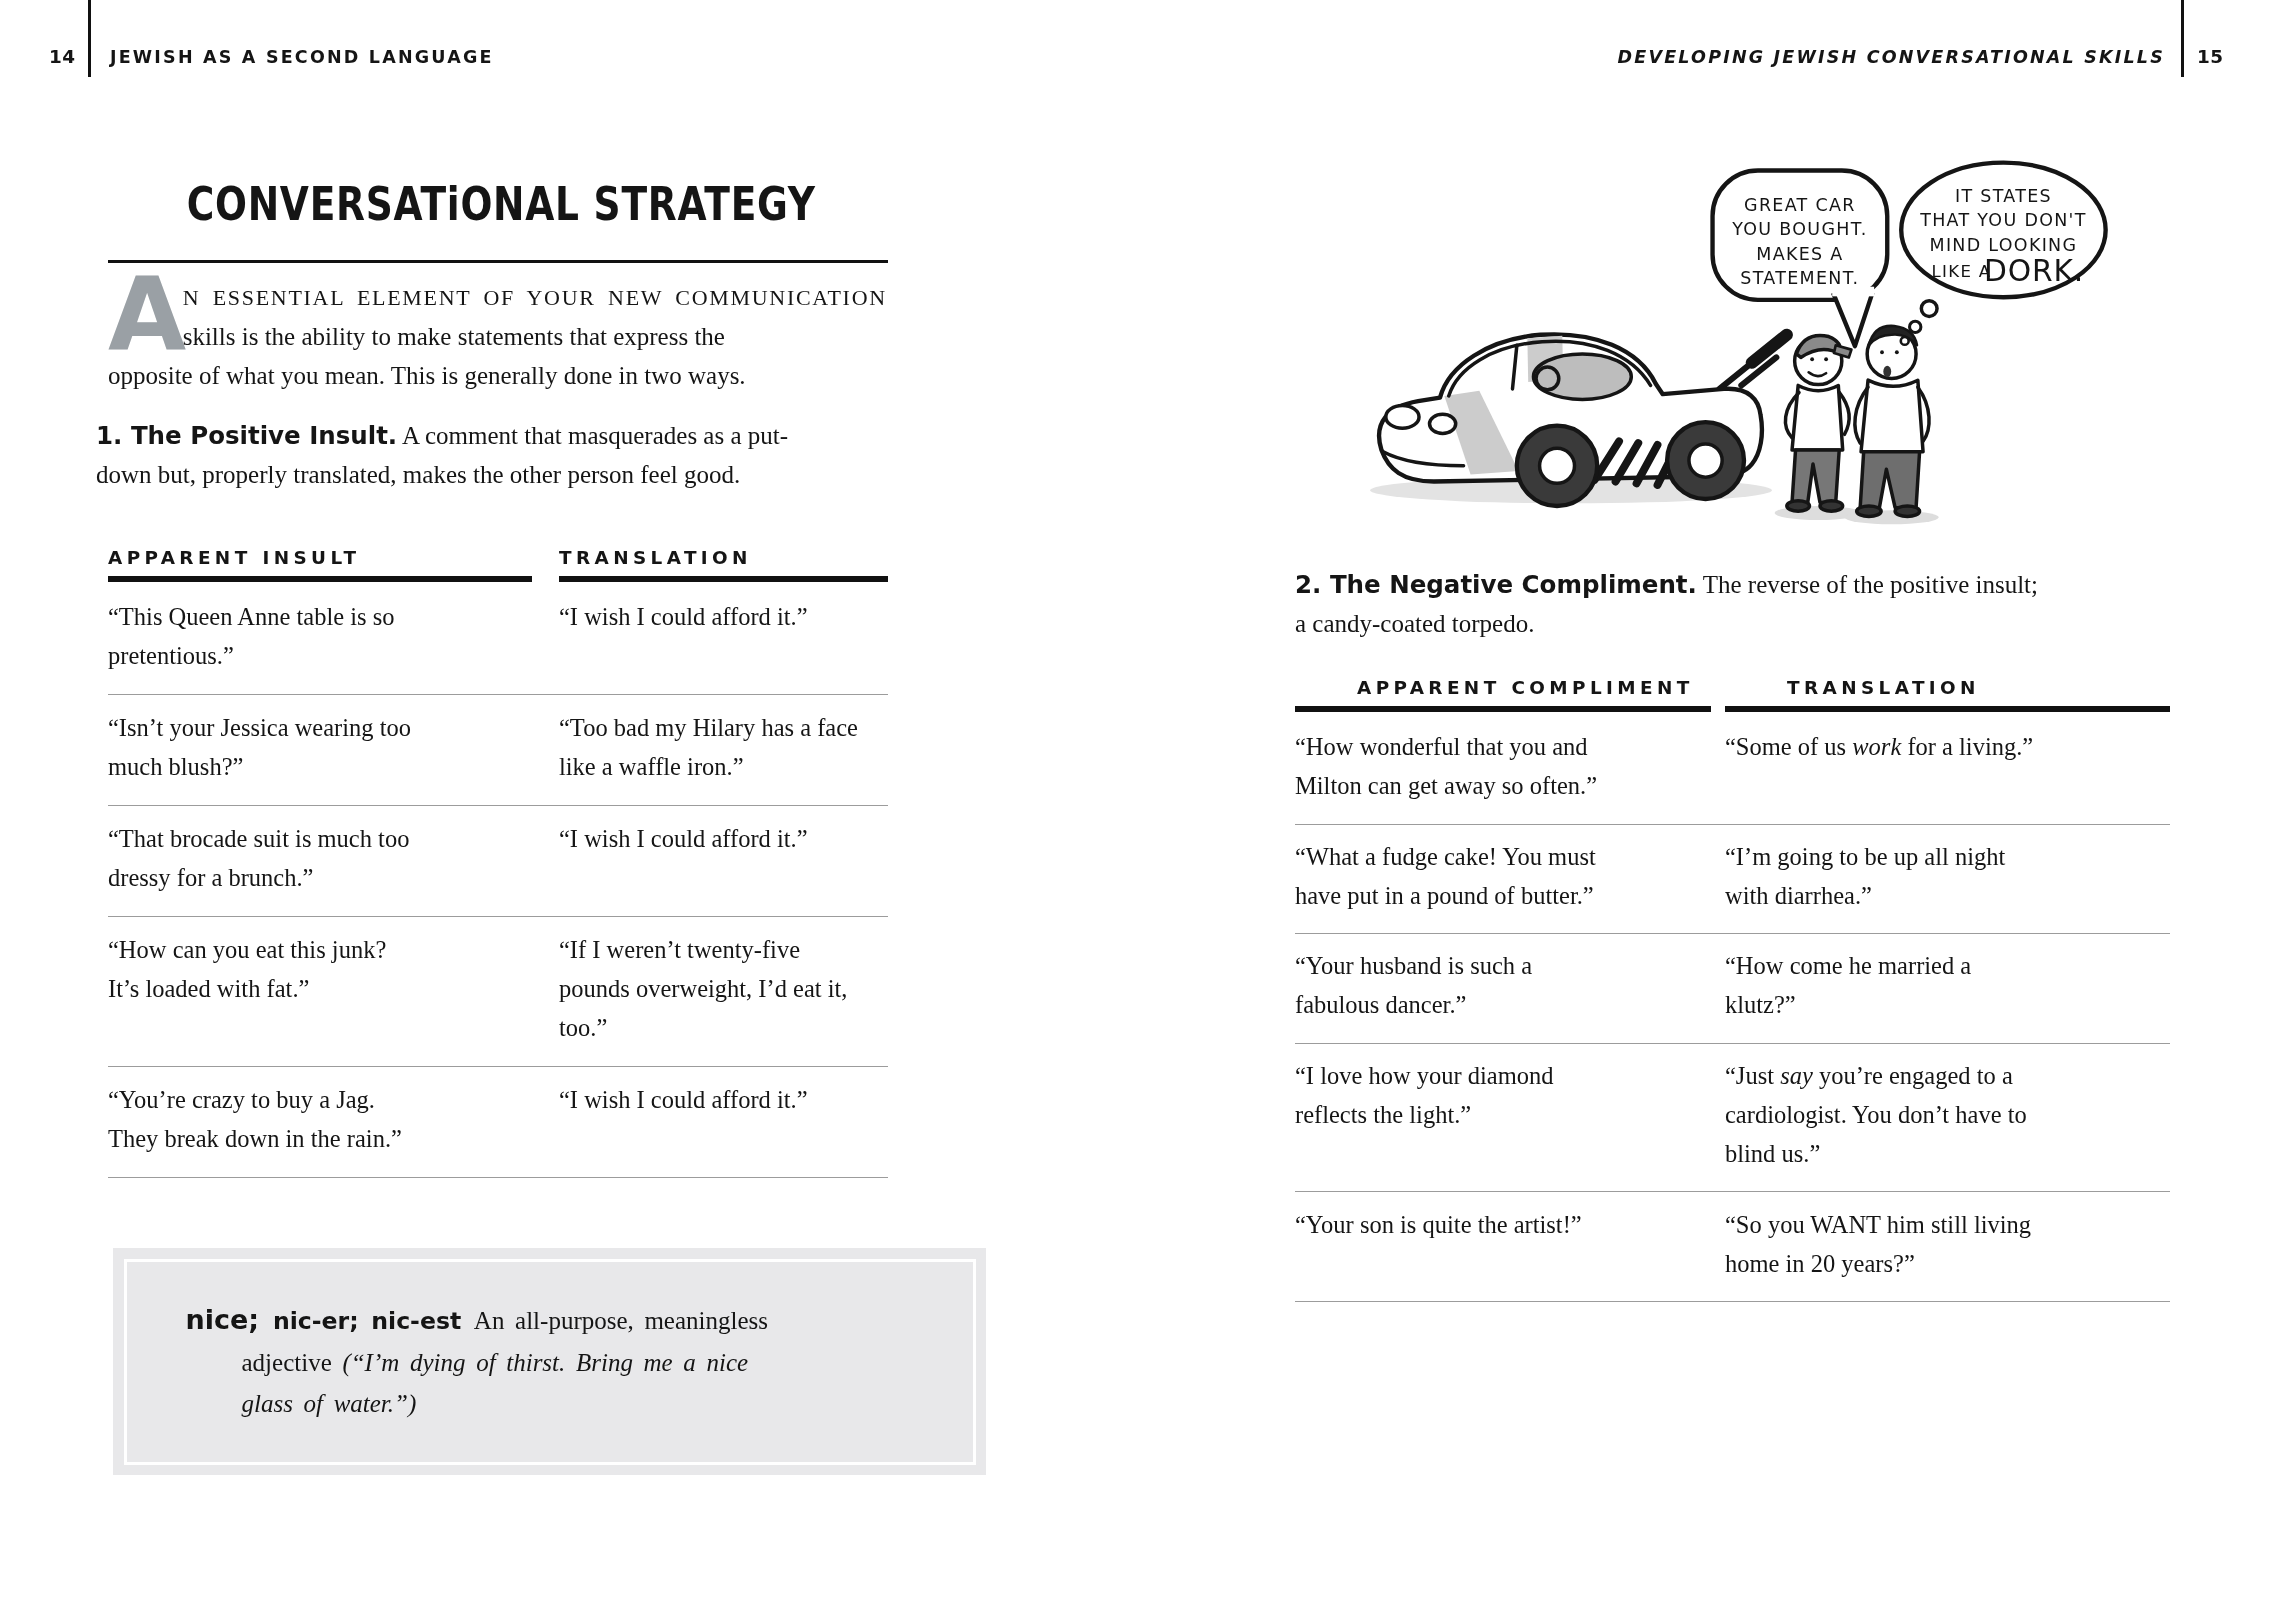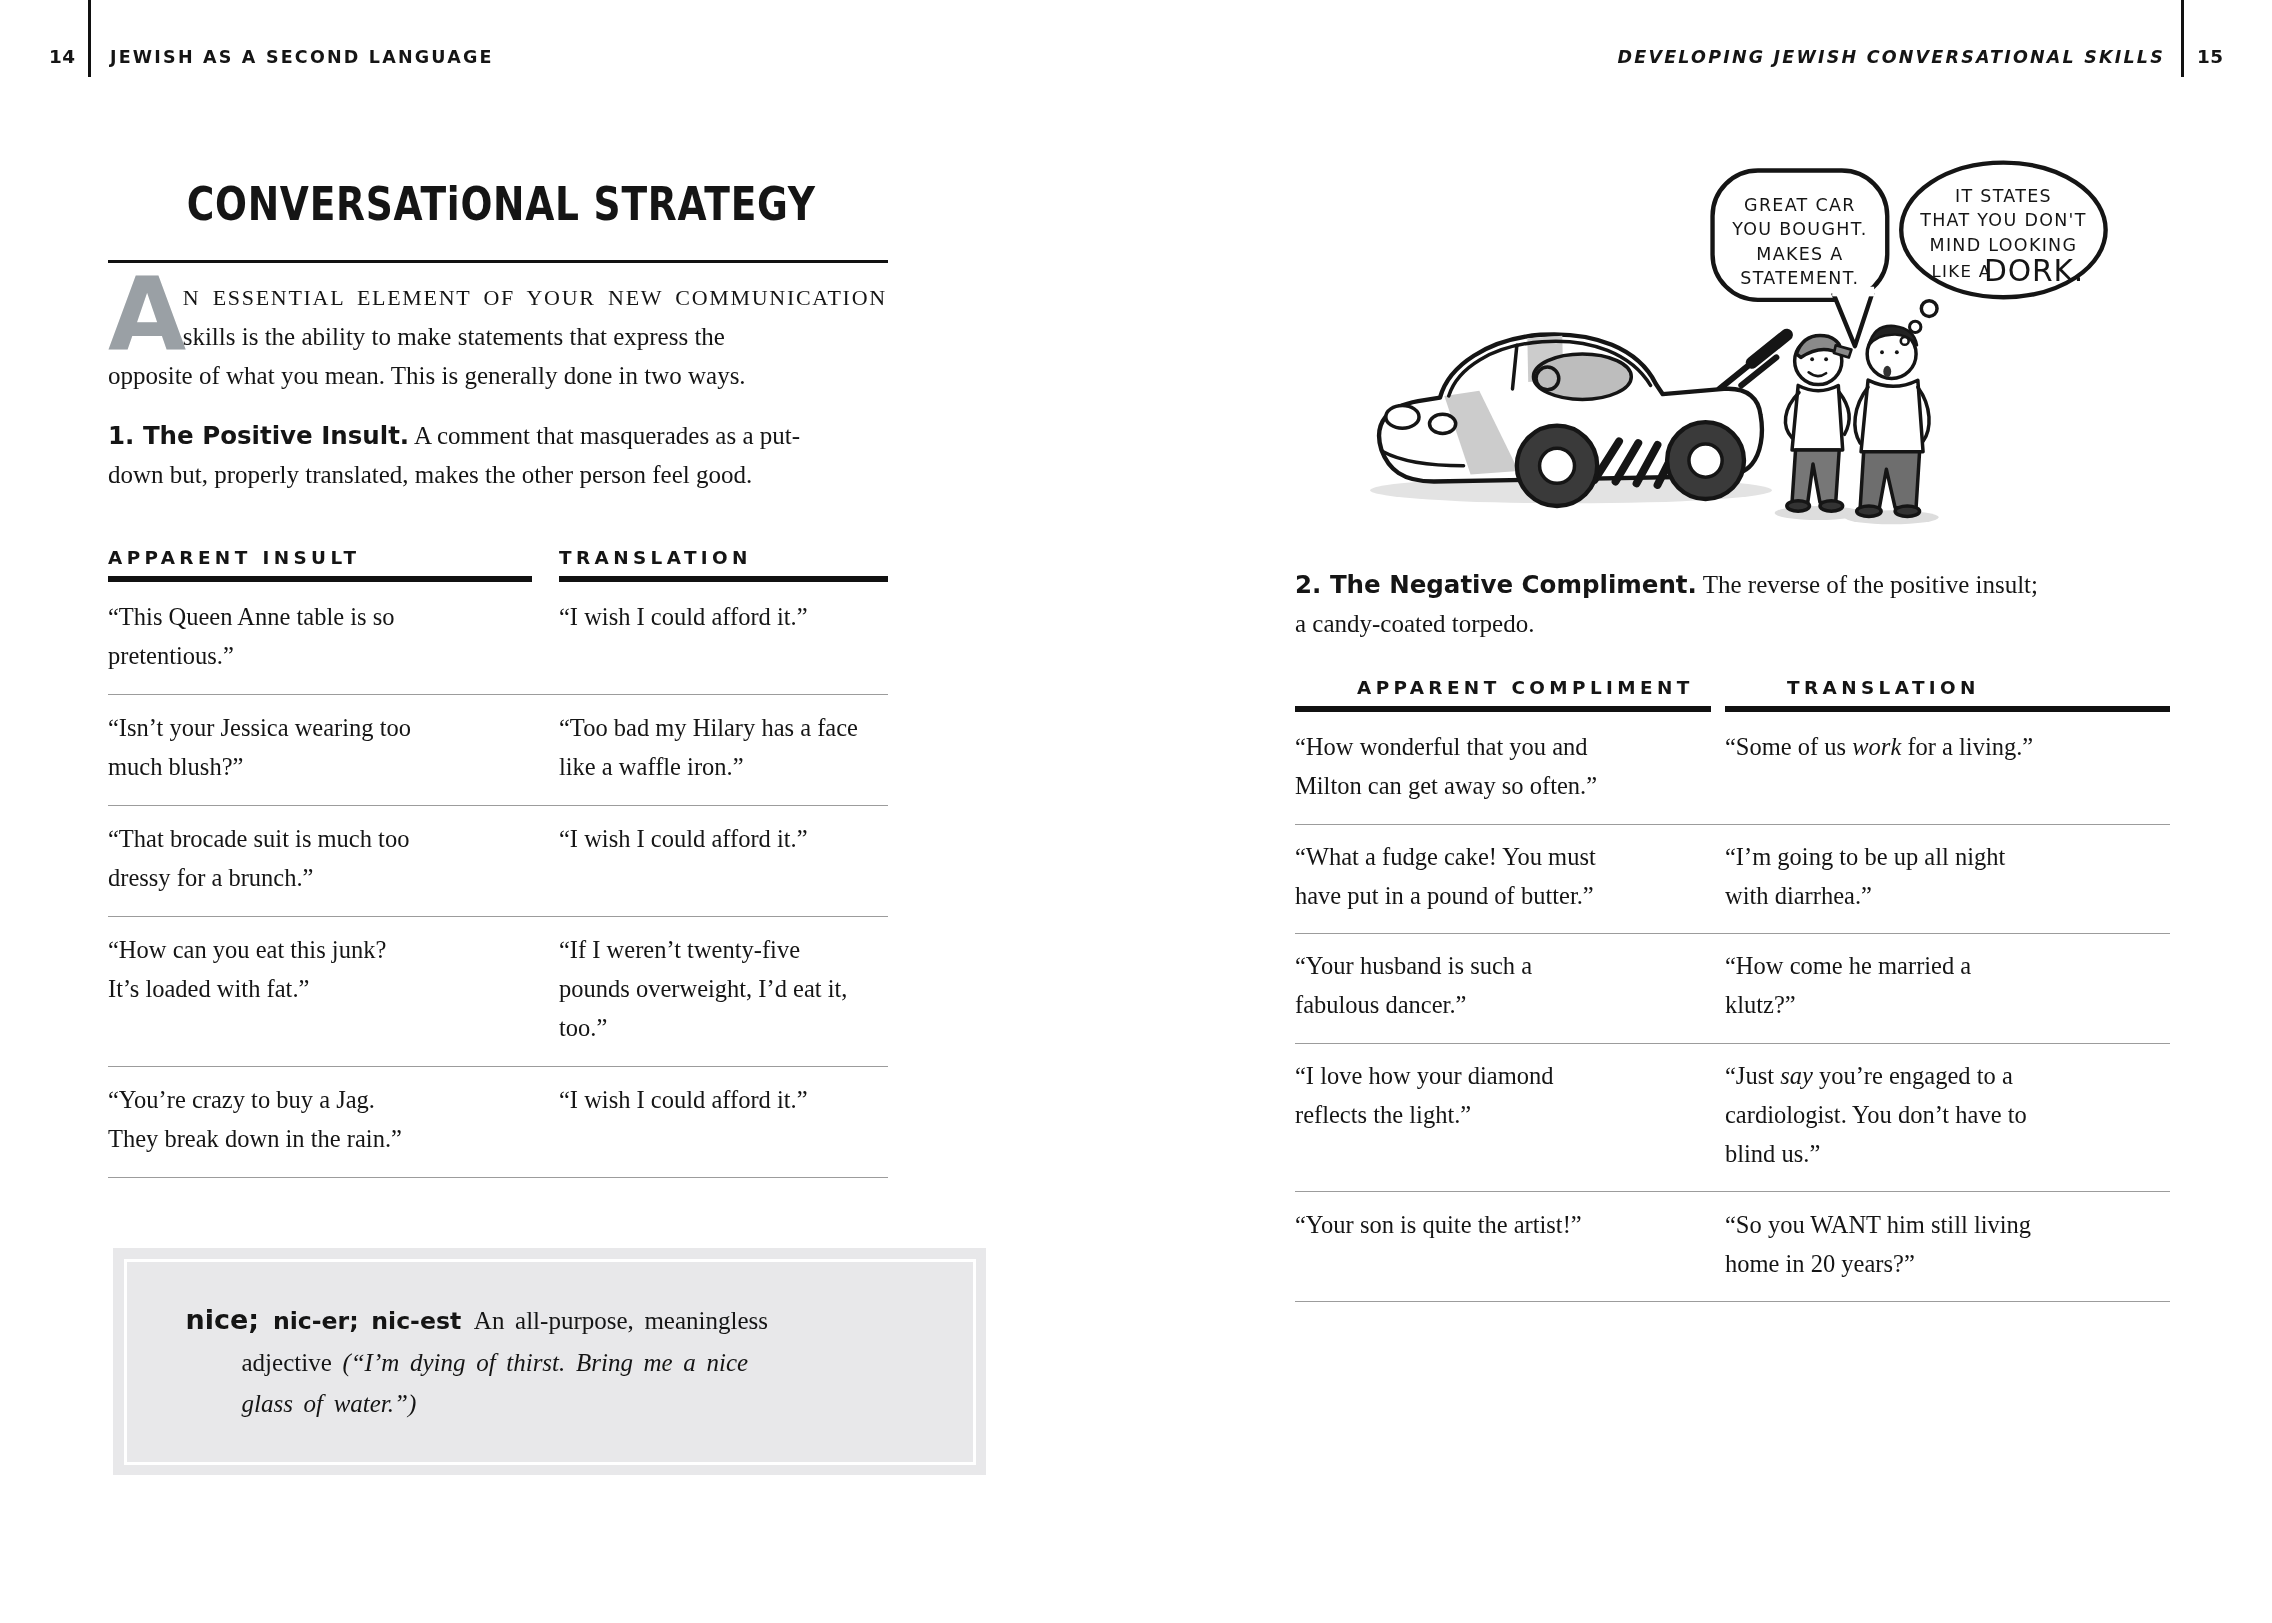--- a/index.html
+++ b/index.html
@@ -14,21 +14,21 @@
   
   .title-wrap{position:absolute;left:108px;top:177px;width:780px;text-align:center;font:bold 47px/54px "DejaVu Sans",sans-serif;letter-spacing:0.9px;white-space:nowrap;}
   .condense{display:inline-block;transform:scaleX(.8);transform-origin:50% 50%;}
   .title-rule{position:absolute;left:108px;top:260px;width:780px;height:2.6px;background:#111;}
   .bodytext{font-size:25px;line-height:39px;}
   .intro{position:absolute;left:108px;top:277px;width:780px;}
   .dropcap{float:left;width:73px;font:bold 101px/77px "DejaVu Sans",sans-serif;color:#9aa0a5;margin-right:1.7px;}
   .sc{font-size:22px;letter-spacing:1.7px;word-spacing:5.2px;}
   .lead{font-family:"DejaVu Sans",sans-serif;font-weight:bold;font-size:24.5px;}
   .it{font-style:italic;}
-  .para1{position:absolute;left:108px;top:416px;width:780px;}
+  .para1{position:absolute;left:96px;top:416px;width:780px;}
   .para2{position:absolute;left:1295px;top:565px;width:875px;}
   
   .thead{position:absolute;display:flex;font:bold 18.4px "DejaVu Sans",sans-serif;letter-spacing:4.4px;white-space:nowrap;}
   .hrule{position:absolute;display:flex;}
   .hrule div{height:6.1px;background:#111;}
   .tbody{position:absolute;}
   .trow{display:flex;border-bottom:1.7px solid #9c9c9c;font-size:24.5px;line-height:39px;}
   .ltable .trow{padding:13px 0 19px;}
   .rtable .trow{padding:12.2px 0 18.4px;}
   .lc1{width:424px;margin-right:27px;}

